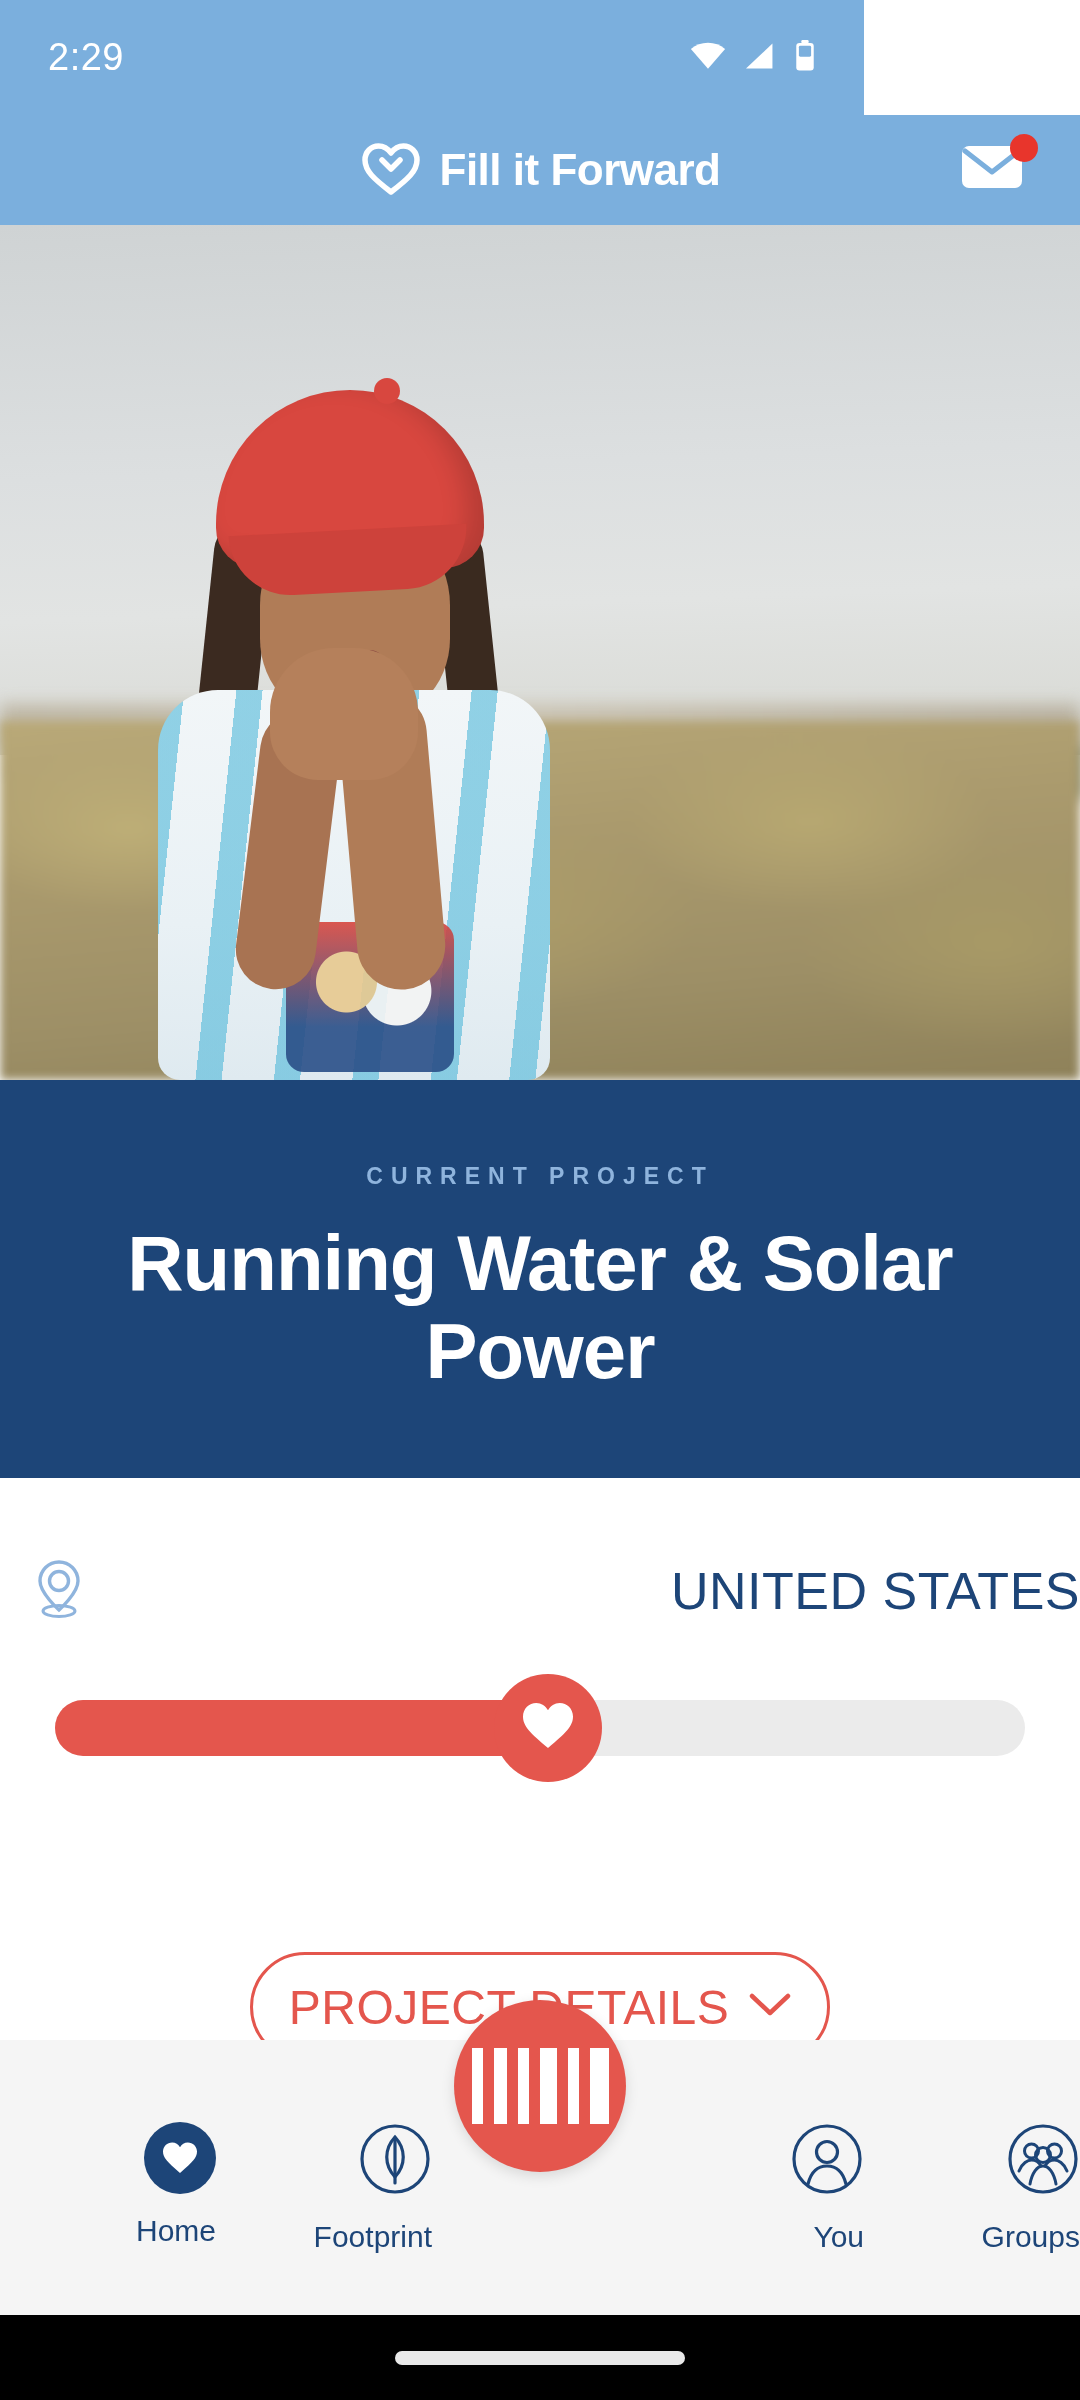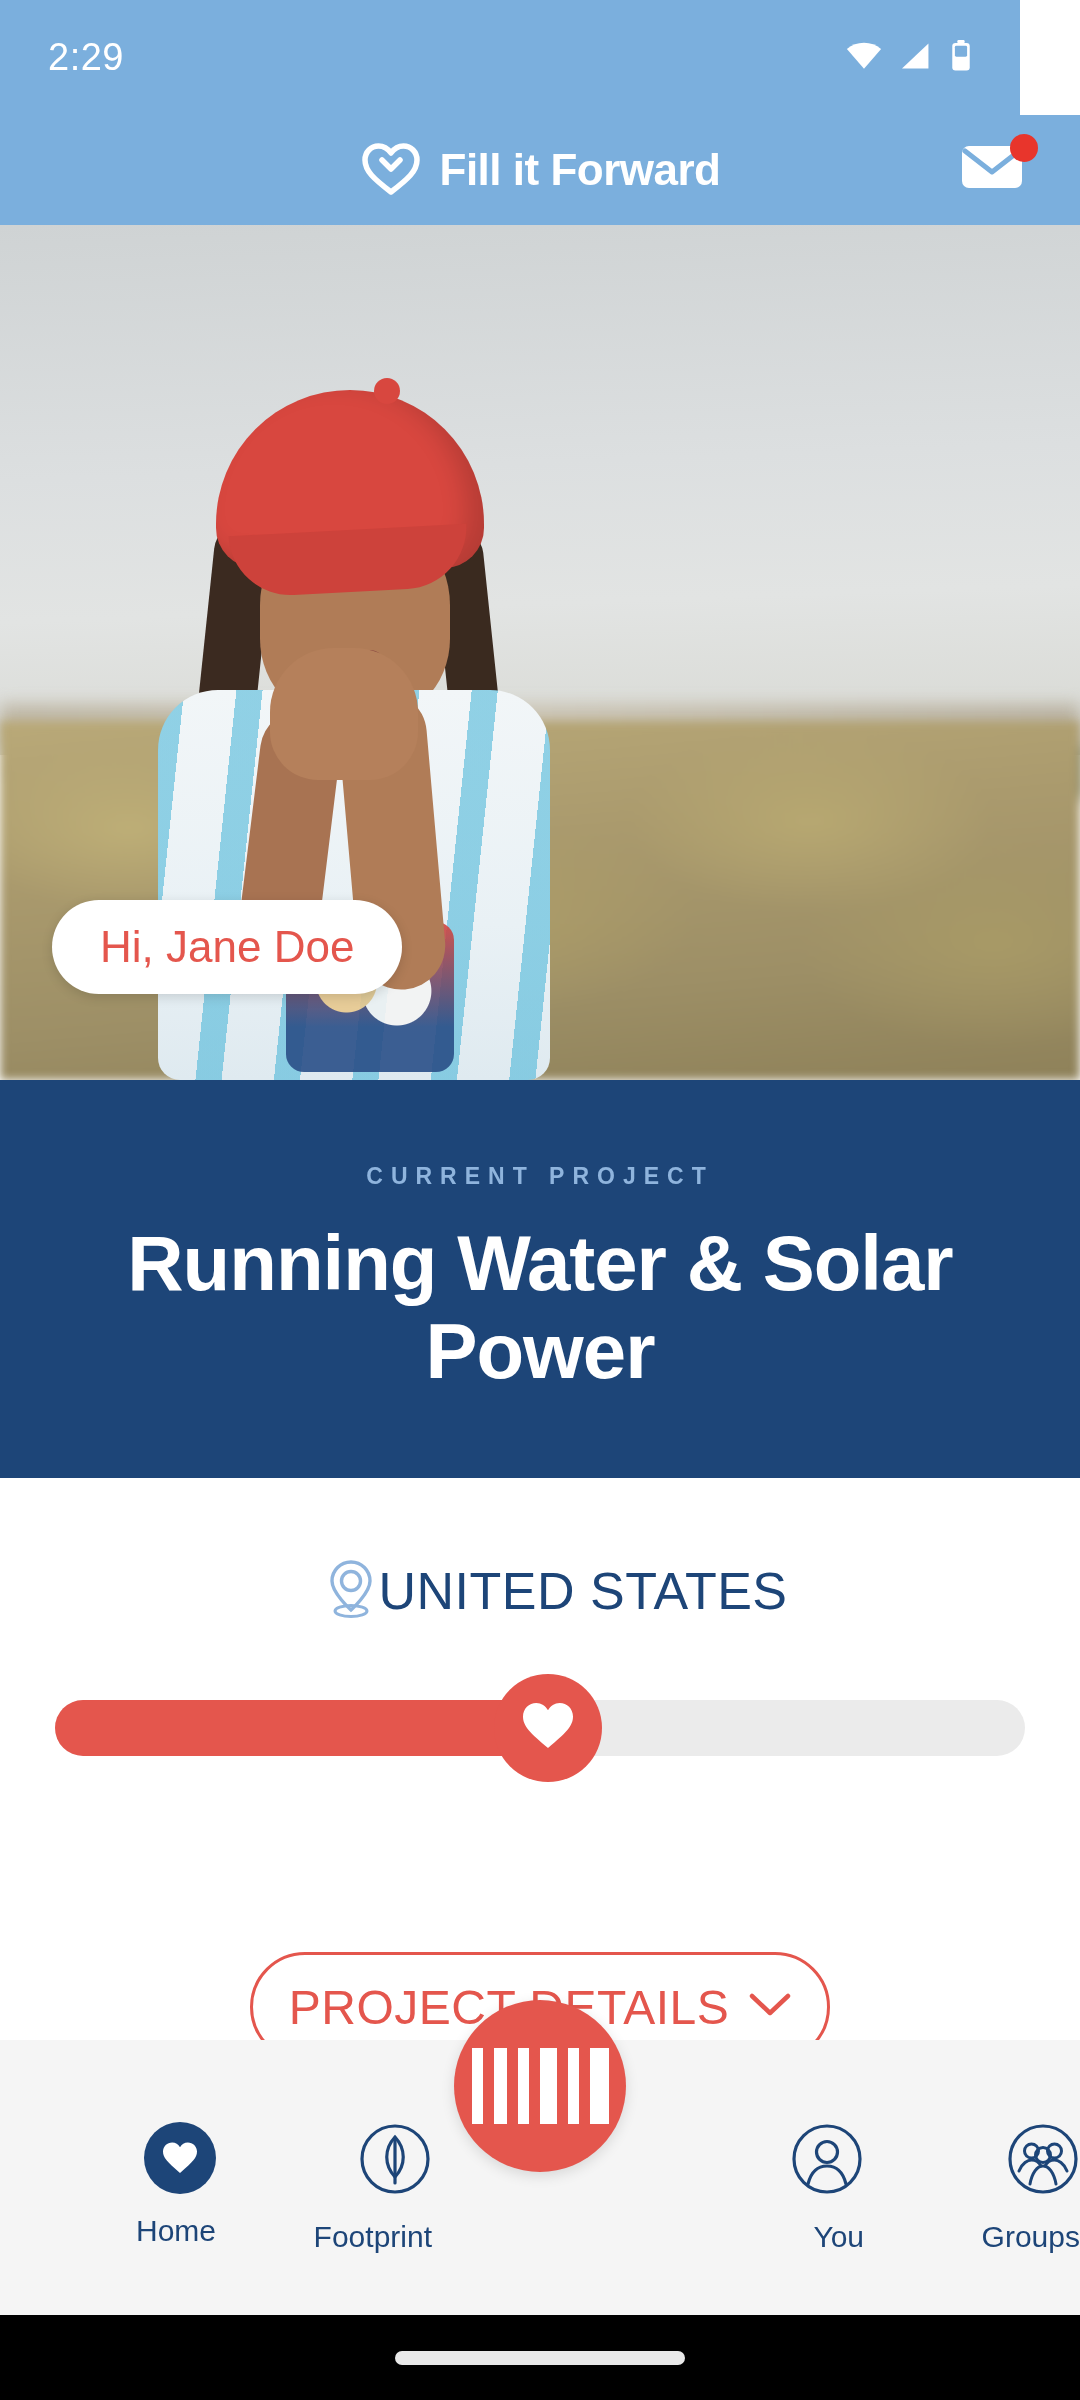--- a/index.html
+++ b/index.html
@@ -5,21 +5,21 @@
   * { margin:0; padding:0; box-sizing:border-box; }
   html,body { width:1080px; height:2400px; overflow:hidden; }
   body {
     font-family:"Liberation Sans", sans-serif;
     background:#ffffff;
   }
   #phone { position:relative; width:1080px; height:2400px; overflow:hidden; background:#fff; }
 
   
   .statusbar {
-    position:absolute; top:0; left:0; width:1020px; height:115px;
+    position:absolute; top:0; left:0; width:864px; height:115px;
     background:#7bafdd; display:flex; align-items:center;
     justify-content:space-between; padding:0 48px;
   }
   .status-time { color:#fff; font-size:38px; font-weight:500; letter-spacing:.5px; }
   .status-icons { display:flex; align-items:center; gap:18px; }
 
   
   .appbar {
     position:absolute; top:115px; left:0; width:1080px; height:110px;
     background:#7bafdd; display:flex; align-items:center; justify-content:center;
@@ -163,21 +163,21 @@
     color:#ffffff; font-size:78px; font-weight:bold;
     text-align:center; line-height:1.12; letter-spacing:-1px;
   }
 
   
   .card {
     position:absolute; top:1478px; left:0; width:1080px; height:562px;
     background:#ffffff;
   }
   .loc-row {
-    display:flex; align-items:center; justify-content:center;
+    display:flex; align-items:center; justify-content:space-between;
     margin-top:80px;padding-left:32px;
   }
   .loc-text {
     color:#1d4578; font-size:52px; font-weight:400; letter-spacing:.5px;
   }
 
   .progress-wrap {
     position:relative; margin:68px 55px 0 55px; height:72px;
   }
   .progress-track {
@@ -317,23 +317,20 @@
       <div class="child-cap-brim"></div>
       <div class="child-shirt">
           <div class="child-shirt-art"></div>
         </div>
       <div class="child-arm-l"></div>
       <div class="child-arm-r"></div>
       <div class="child-hands"></div>
     </div>
   </div>
 
-  <div class="greeting">
-    <span class="greeting-text">Hi, Jane Doe</span>
-  </div>
 
   <div class="banner">
     <div class="banner-eyebrow">CURRENT PROJECT</div>
     <div class="banner-title">Running Water &amp; Solar Power</div>
   </div>
 
   <div class="card">
 
     <div class="loc-row">
       <span>

